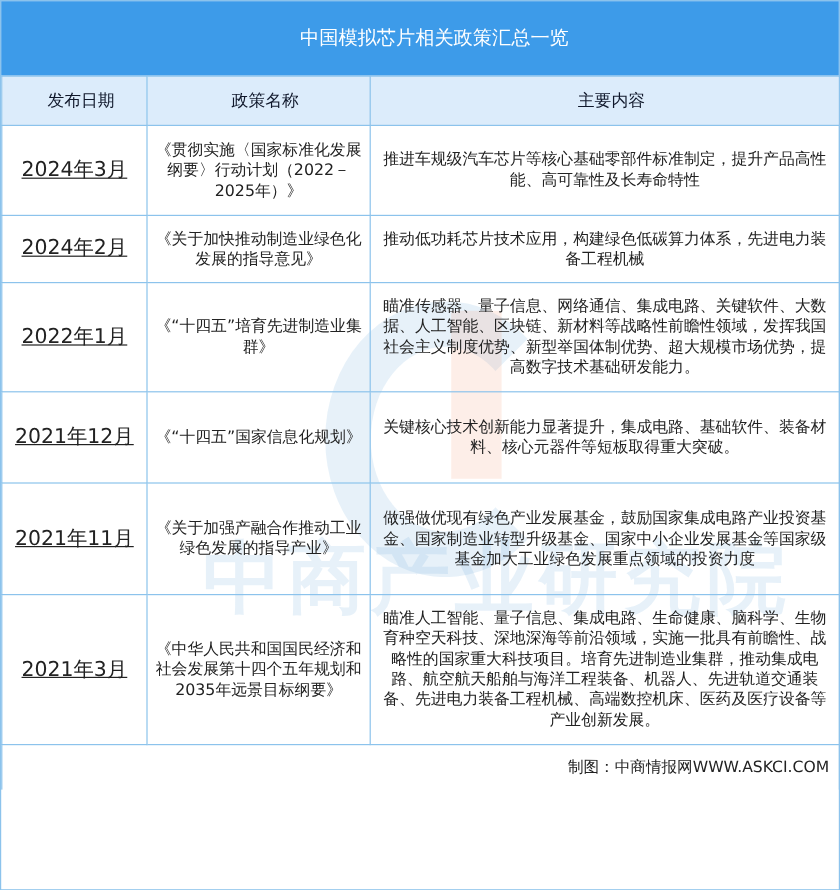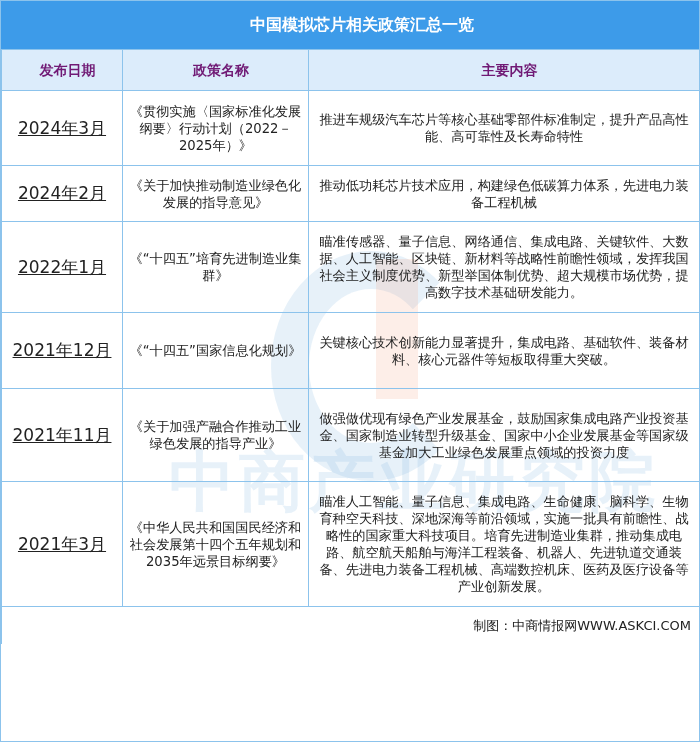--- a/index.html
+++ b/index.html
@@ -1,25 +1,25 @@
 <!DOCTYPE html>
 <html><head>
   <meta charset="utf-8">
   <style>
     html, body { margin: 0; padding: 0; background: #ffffff; }
     body { width: 700px; height: 742px; overflow: hidden; position: relative;
            font-family: "DejaVu Sans", "Liberation Sans", sans-serif; color: #222; }
     .frame { position: absolute; left: 0; top: 0; width: 698px; height: 740px;
              border: 1px solid #8cc3ec; background: #fff; }
-    .title-bar { height: 48px; background: #3d9be9; color: #fff; font-size: 16px;
-                 display: flex; align-items: center; justify-content: center; font-weight: 700; padding-left: 24px; }
+    .title-bar { height: 62px; background: #3d9be9; color: #fff; font-size: 16px;
+                 display: flex; align-items: center; justify-content: center; font-weight: 400; padding-left: 24px; }
     table { border-collapse: collapse; width: 698px; table-layout: fixed; position: relative; z-index: 1; }
     th, td { border: 1px solid #8cc3ec; text-align: center; vertical-align: middle;
              font-size: 13.2px; line-height: 17px; padding: 0 4px; }
-    th { background: #dcecfb; height: 40px; font-weight: bold; font-size: 14px; color: #701a75; padding-left: 15px; }
+    th { background: #dcecfb; height: 40px; font-weight: normal; font-size: 14px; color: #0f172a; padding-left: 15px; }
     td { background: transparent; }
     td.date { font-size: 17px; text-decoration: underline; }
     td.content { padding: 0 6px; margin-left: 24px; }
     tr.footer td { text-align: right; height: 37px; font-size: 13px; padding-right: 8px; border-bottom: none; }
     .watermark { position: absolute; left: 0; top: 0; width: 700px; height: 742px; pointer-events: none; z-index: 0; }
     .wm-text { position: absolute; left: 168px; top: 401px; font-size: 66px; font-weight: bold;
                color: rgba(120, 175, 220, 0.18); letter-spacing: 4px; margin-top: 35px; }
     .wm-c { position: absolute; left: 270px; top: 250px; width: 200px; height: 230px; border-radius: 50%;
             border: 38px solid rgba(120, 175, 220, 0.18); border-right-color: transparent; box-sizing: border-box; }
     .wm-bar { position: absolute; left: 375px; top: 258px; width: 42px; height: 140px;

